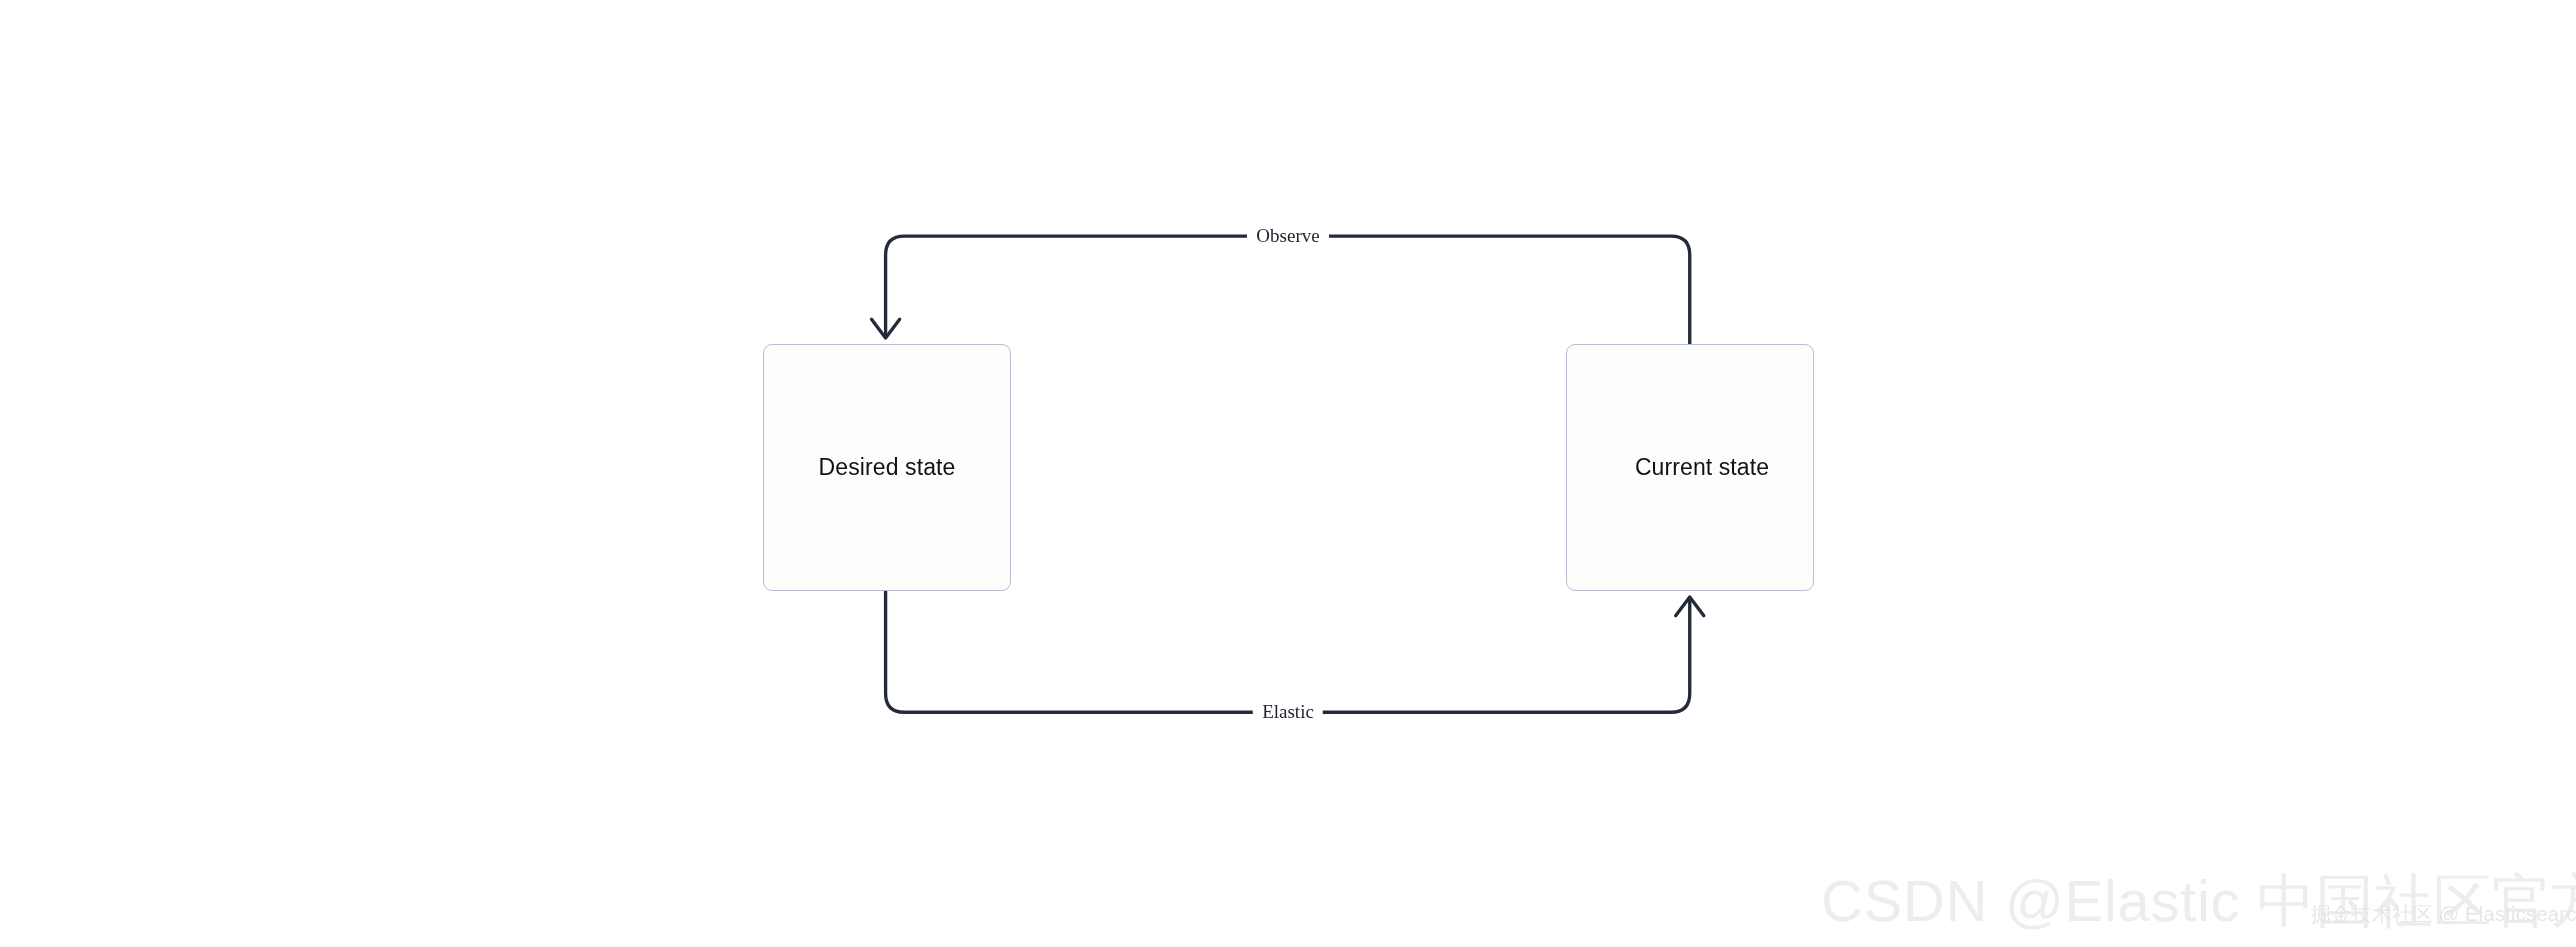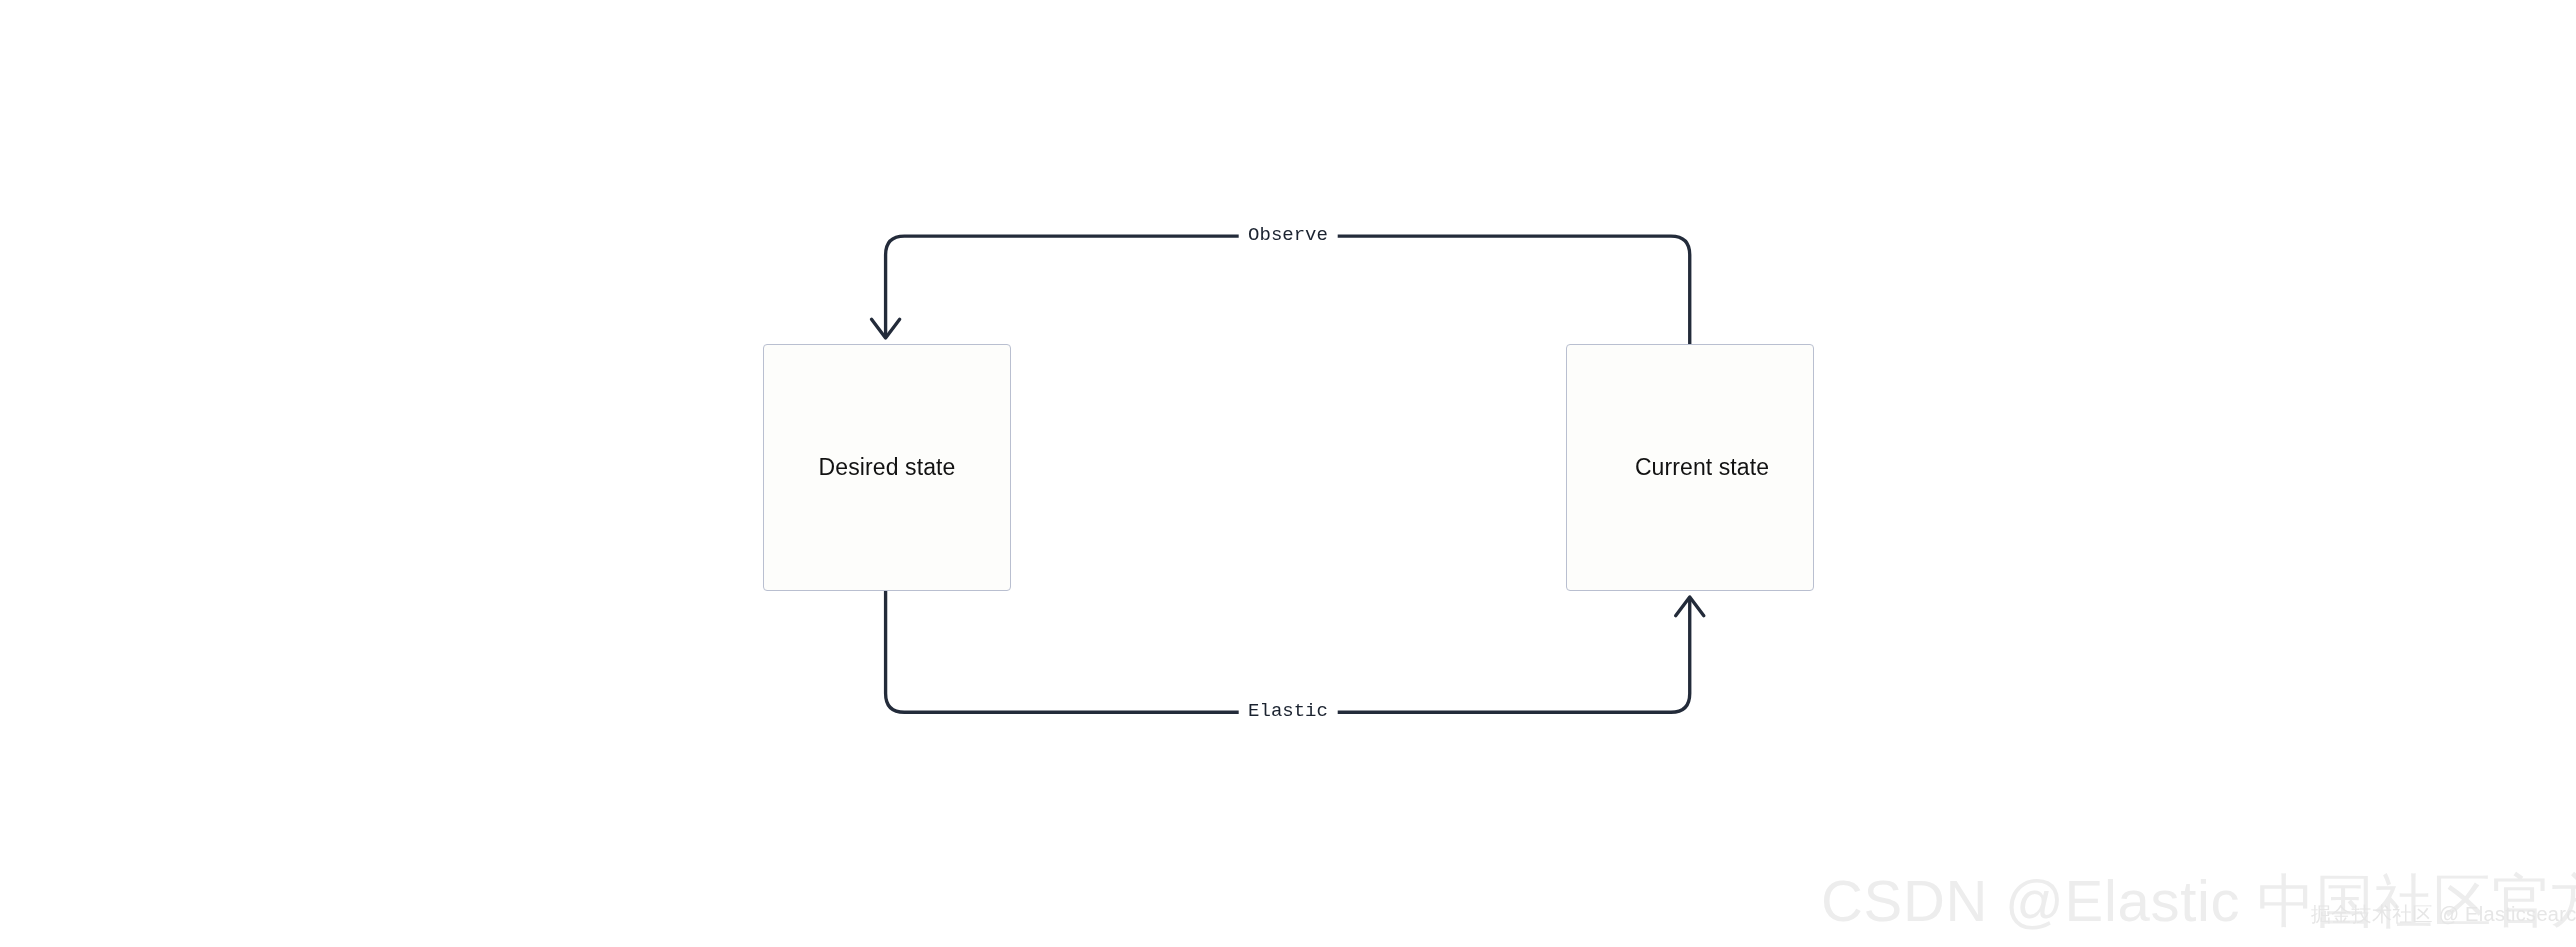--- a/index.html
+++ b/index.html
@@ -24,21 +24,21 @@
   }
 
   
   .node {
     position: absolute;
     box-sizing: border-box;
     width: 248px;
     height: 247px;
     background: #fdfdfb;
     border: 1.3px solid #b9bfd0;
-    border-radius: 4px;
+    border-radius: 9px;
     display: flex;
     align-items: center;
     justify-content: center;
     z-index: 3;
   }
   .node-label {
     font-family: "Liberation Sans", sans-serif;
     font-size: 23px;
     font-weight: 400;
     color: #121212;
@@ -49,21 +49,21 @@
   #node-desired { left: 763px; top: 344px; }
   #node-current { left: 1566px; top: 344px; padding-left: 24px; }
 
   
   .edge-label {
     position: absolute;
     z-index: 4;
     transform: translate(-50%, -50%);
     background: #ffffff;
     padding: 1.3px 9.4px;
-    font-family: Liberation Mono, monospace;
+    font-family: Liberation Serif, serif;
     font-size: 19px;
     font-weight: 400;
     color: #1b2330;
     line-height: 1.15;
     white-space: nowrap;
   }
   #label-observe { left: 1288px; top: 236px; }
   #label-adjust  { left: 1288px; top: 712px; }
 
   

